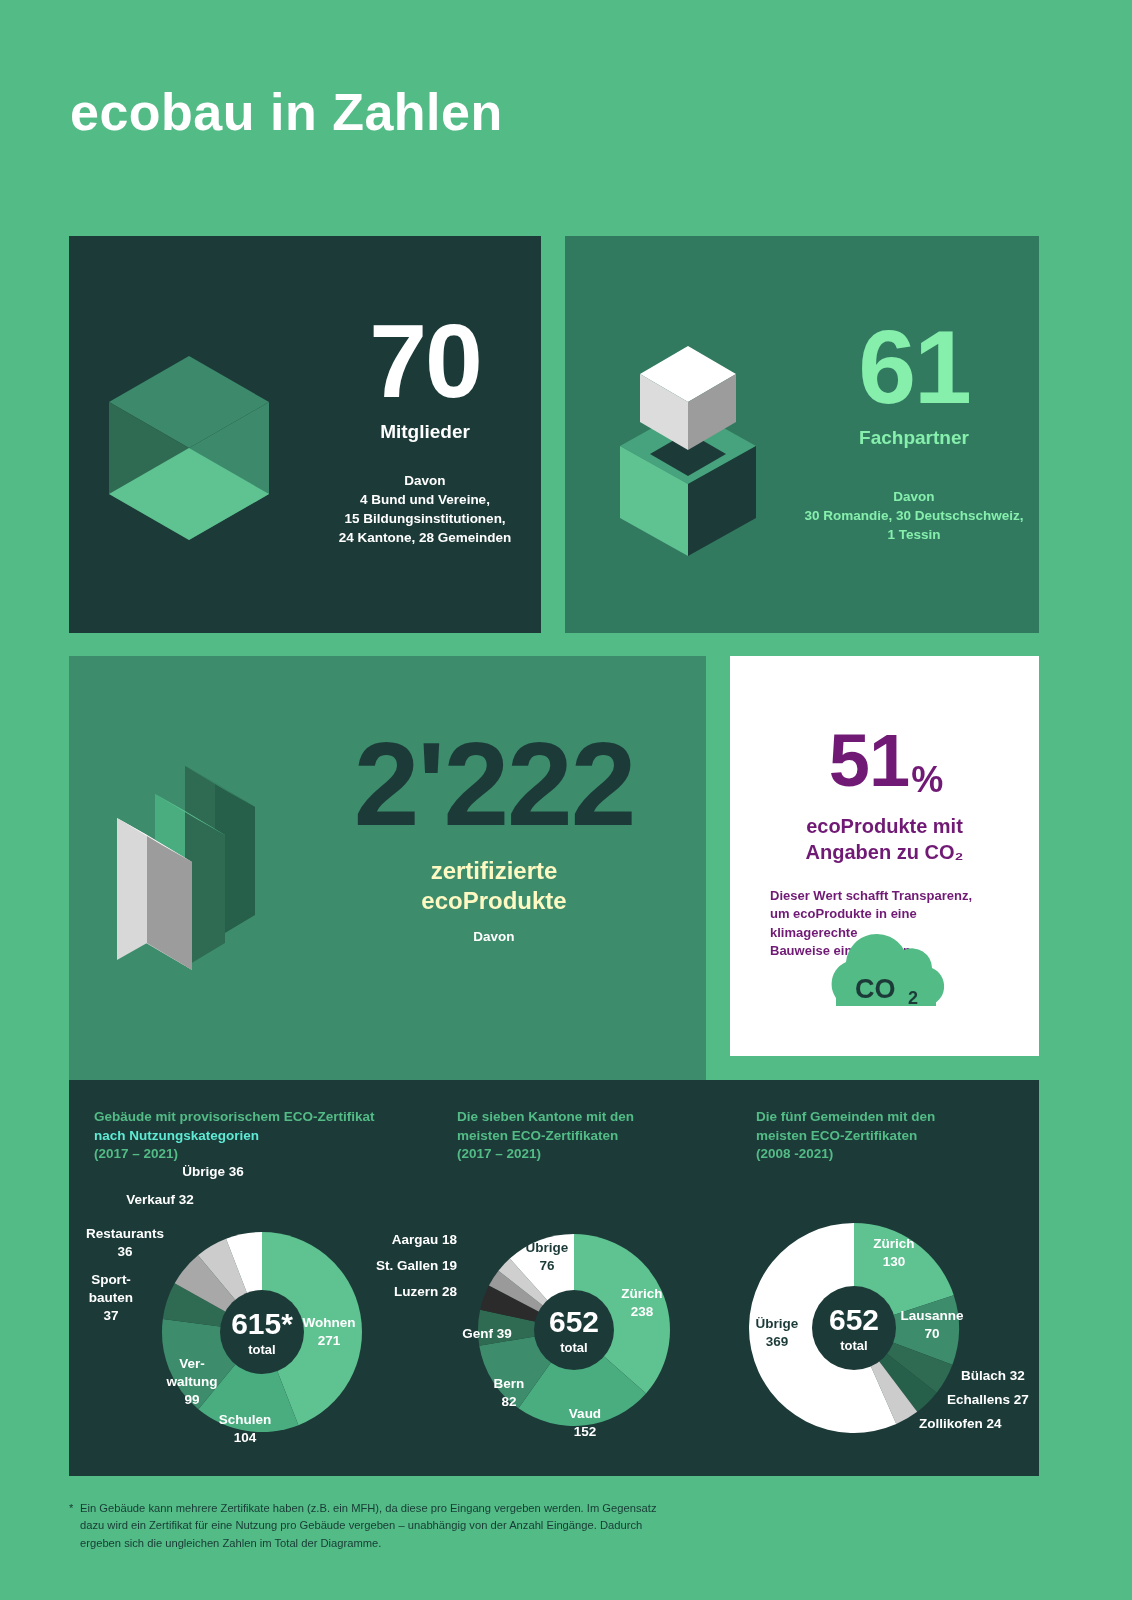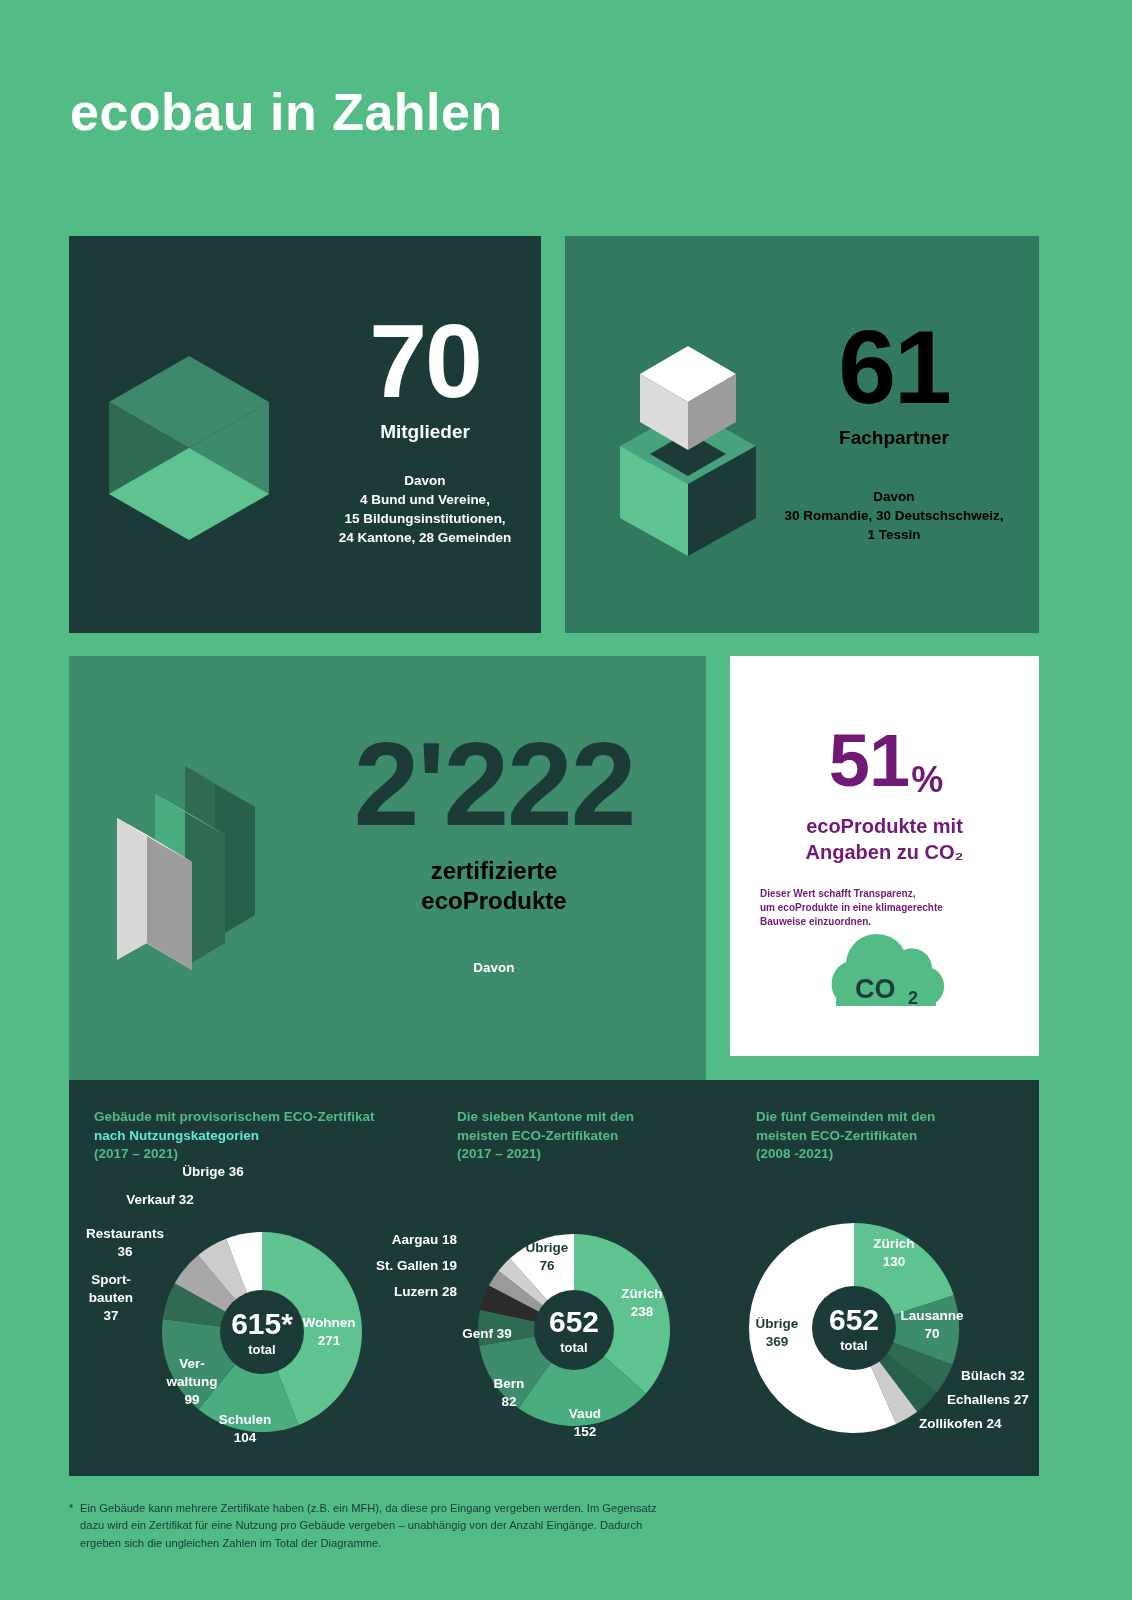--- a/index.html
+++ b/index.html
@@ -43,38 +43,38 @@
   }
   .stat-label { font-size: 19px; font-weight: bold; }
   .stat-davon { font-size: 13.5px; font-weight: bold; line-height: 1.42; }
 
   
   .c1-text { position: absolute; left: 240px; top: 76px; width: 232px; text-align: center; color: #fff; }
   .c1-text .stat-big { margin-bottom: 10px; }
   .c1-text .stat-label { margin-bottom: 28px; }
 
   
-  .c2-text { position: absolute; left: 198px; top: 82px; width: 262px; text-align: center; color: #000000; }
+  .c2-text { position: absolute; left: 218px; top: 82px; width: 262px; text-align: center; color: #86efac; }
   .c2-text .stat-big { margin-bottom: 10px; }
   .c2-text .stat-label { margin-bottom: 38px; }
 
   
   .c3-text { position: absolute; left: 225px; top: 72px; width: 400px; text-align: center; color: #1c3b38; }
   .c3-text .stat-big { font-size: 118px; margin-bottom: 16px; }
-  .c3-text .stat-label { font-size: 24px; line-height: 1.25; margin-bottom: 42px; color:#000000; }
+  .c3-text .stat-label { font-size: 24px; line-height: 1.25; margin-bottom: 11px; color:#fef9c3; }
   .c3-text .stat-davon { color: #ffffff; }
 
   
   .c4-wrap { position: absolute; left: 0; top: 62px; width: 309px; text-align: center; color: #701a75; }
   .c4-pct { font-size: 74px; font-weight: bold; letter-spacing: -1px; }
   .c4-pct sup { font-size: 36px; vertical-align: baseline; position: relative; top: 6px; left: 2px; }
   .c4-sub { font-size: 20px; font-weight: bold; line-height: 1.3; margin-top: 10px; }
   .c4-body {
-    font-size: 10px; font-weight: bold; line-height: 1.42;
-    text-align: left; margin: 22px 0 0 30px; width: 230px;
+    font-size: 13px; font-weight: bold; line-height: 1.42;
+    text-align: left; margin: 22px 0 0 40px; width: 230px;
   }
   .cloud { position: absolute; left: 78px; top: 272px; }
 
   
   #charts-panel {
     position: absolute; left: 69px; top: 1080px; width: 970px; height: 396px;
     background: #1c3b38;
   }
   .chart-head { position: absolute; color: #53bb86; font-size: 13.5px; font-weight: bold; line-height: 1.38; }
   .chart-head .white { color: #5eead4; }

